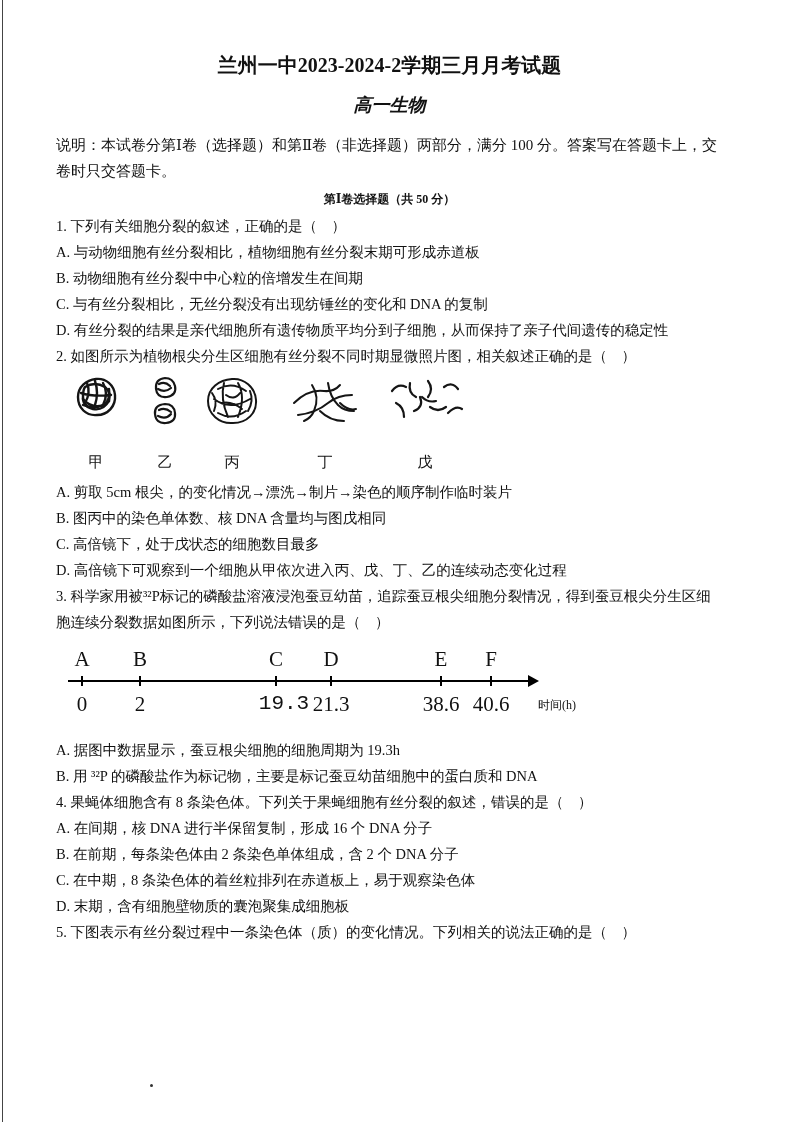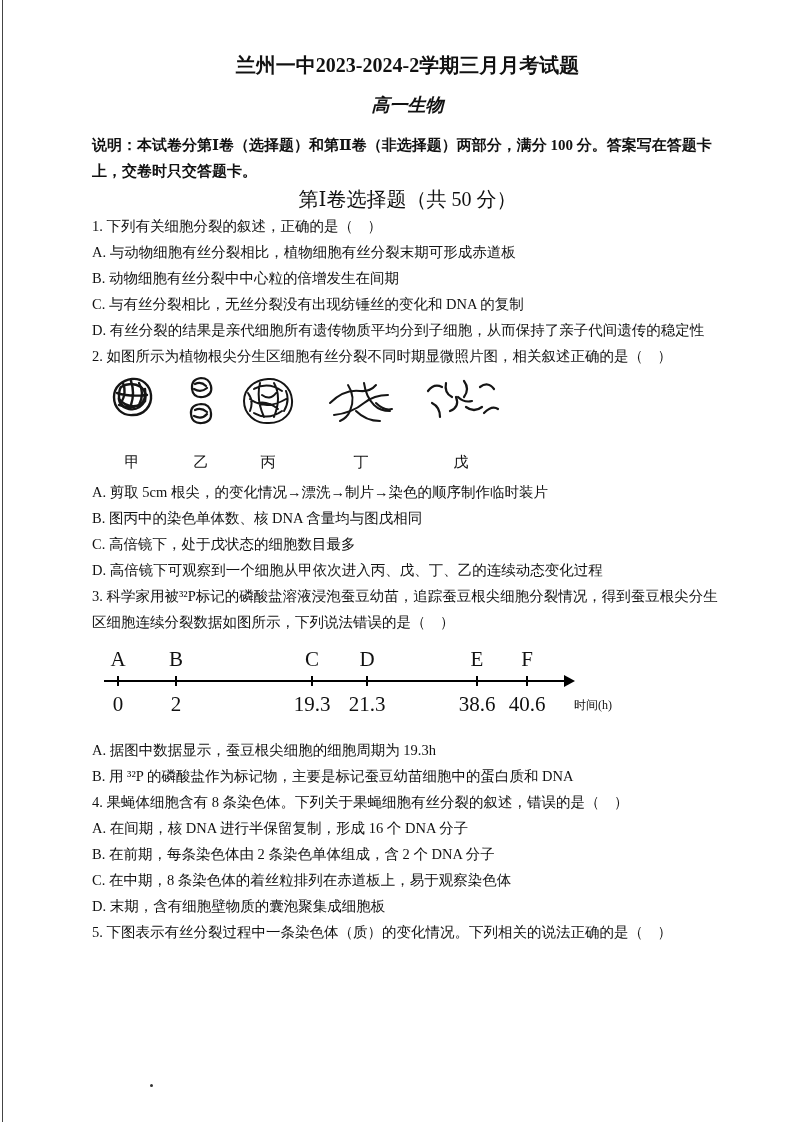--- a/index.html
+++ b/index.html
@@ -1,25 +1,25 @@
 <!DOCTYPE html>
 <html><head>
 <meta charset="utf-8">
 <style>
   html,body{margin:0;padding:0;background:#ffffff;}
   body{
     width:793px;height:1122px;position:relative;overflow:hidden;
     color:#111;font-family:"Liberation Serif","DejaVu Serif",serif;
   }
   .left-rule{position:absolute;left:2px;top:0;width:1px;height:1122px;background:#444;}
-  .content{position:relative;box-sizing:border-box;width:793px;height:870px;padding:50px 70px 0 92px;}
+  .content{position:relative;box-sizing:border-box;width:793px;height:870px;padding:50px 70px 0 56px;}
   .page-title{text-align:center;font-weight:bold;font-size:20px;line-height:30px;margin:0;}
   .page-subtitle{text-align:center;font-weight:bold;font-size:18px;line-height:26px;margin:12px 0 0 0;font-style:italic;}
-  .instructions{font-weight:bold;font-size:15px;line-height:26px;margin:14px 0 0 0;}
-  .section-header{text-align:center;font-weight:normal;font-size:20px;line-height:27px;margin:2px 0 0 0;}
+  .instructions{font-weight:normal;font-size:15px;line-height:26px;margin:14px 0 0 0;}
+  .section-header{text-align:center;font-weight:bold;font-size:12px;line-height:27px;margin:2px 0 0 0;}
   .line{font-size:14.5px;line-height:26px;margin:0;}
   .question{margin:0;}
   
   .fig-cells{position:relative;height:100px;margin:6px 0 4px 0;}
   .fig-cell{position:absolute;top:0;height:96px;display:flex;flex-direction:column;align-items:center;justify-content:space-between;}
   .fig-cell svg{flex:0 0 auto;}
   .cell-label{font-size:15px;line-height:18px;}
   
   .fig-timeline{position:relative;height:80px;margin:12px 0 10px 0;}
   .tl-letter{position:absolute;top:0;transform:translateX(-50%);font-size:21px;line-height:24px;}
@@ -129,21 +129,21 @@
 
       <div class="tl-tick" style="left:26px;"></div>
       <div class="tl-tick" style="left:84px;"></div>
       <div class="tl-tick" style="left:220px;"></div>
       <div class="tl-tick" style="left:275px;"></div>
       <div class="tl-tick" style="left:385px;"></div>
       <div class="tl-tick" style="left:435px;"></div>
 
       <span class="tl-value" style="left:26px;">0</span>
       <span class="tl-value" style="left:84px;">2</span>
-      <span class="tl-value" style="left:220px;">19.3</span>
+      <span class="tl-value" style="left:228px;font-family:Liberation Mono, monospace;">19.3</span>
       <span class="tl-value" style="left:275px;">21.3</span>
       <span class="tl-value" style="left:385px;">38.6</span>
       <span class="tl-value" style="left:435px;">40.6</span>
 
       <span class="tl-unit">时间(h)</span>
     </div>
 
     <p class="line">A. 据图中数据显示，蚕豆根尖细胞的细胞周期为 19.3h</p>
     <p class="line">B. 用 ³²P 的磷酸盐作为标记物，主要是标记蚕豆幼苗细胞中的蛋白质和 DNA</p>
   </div>

